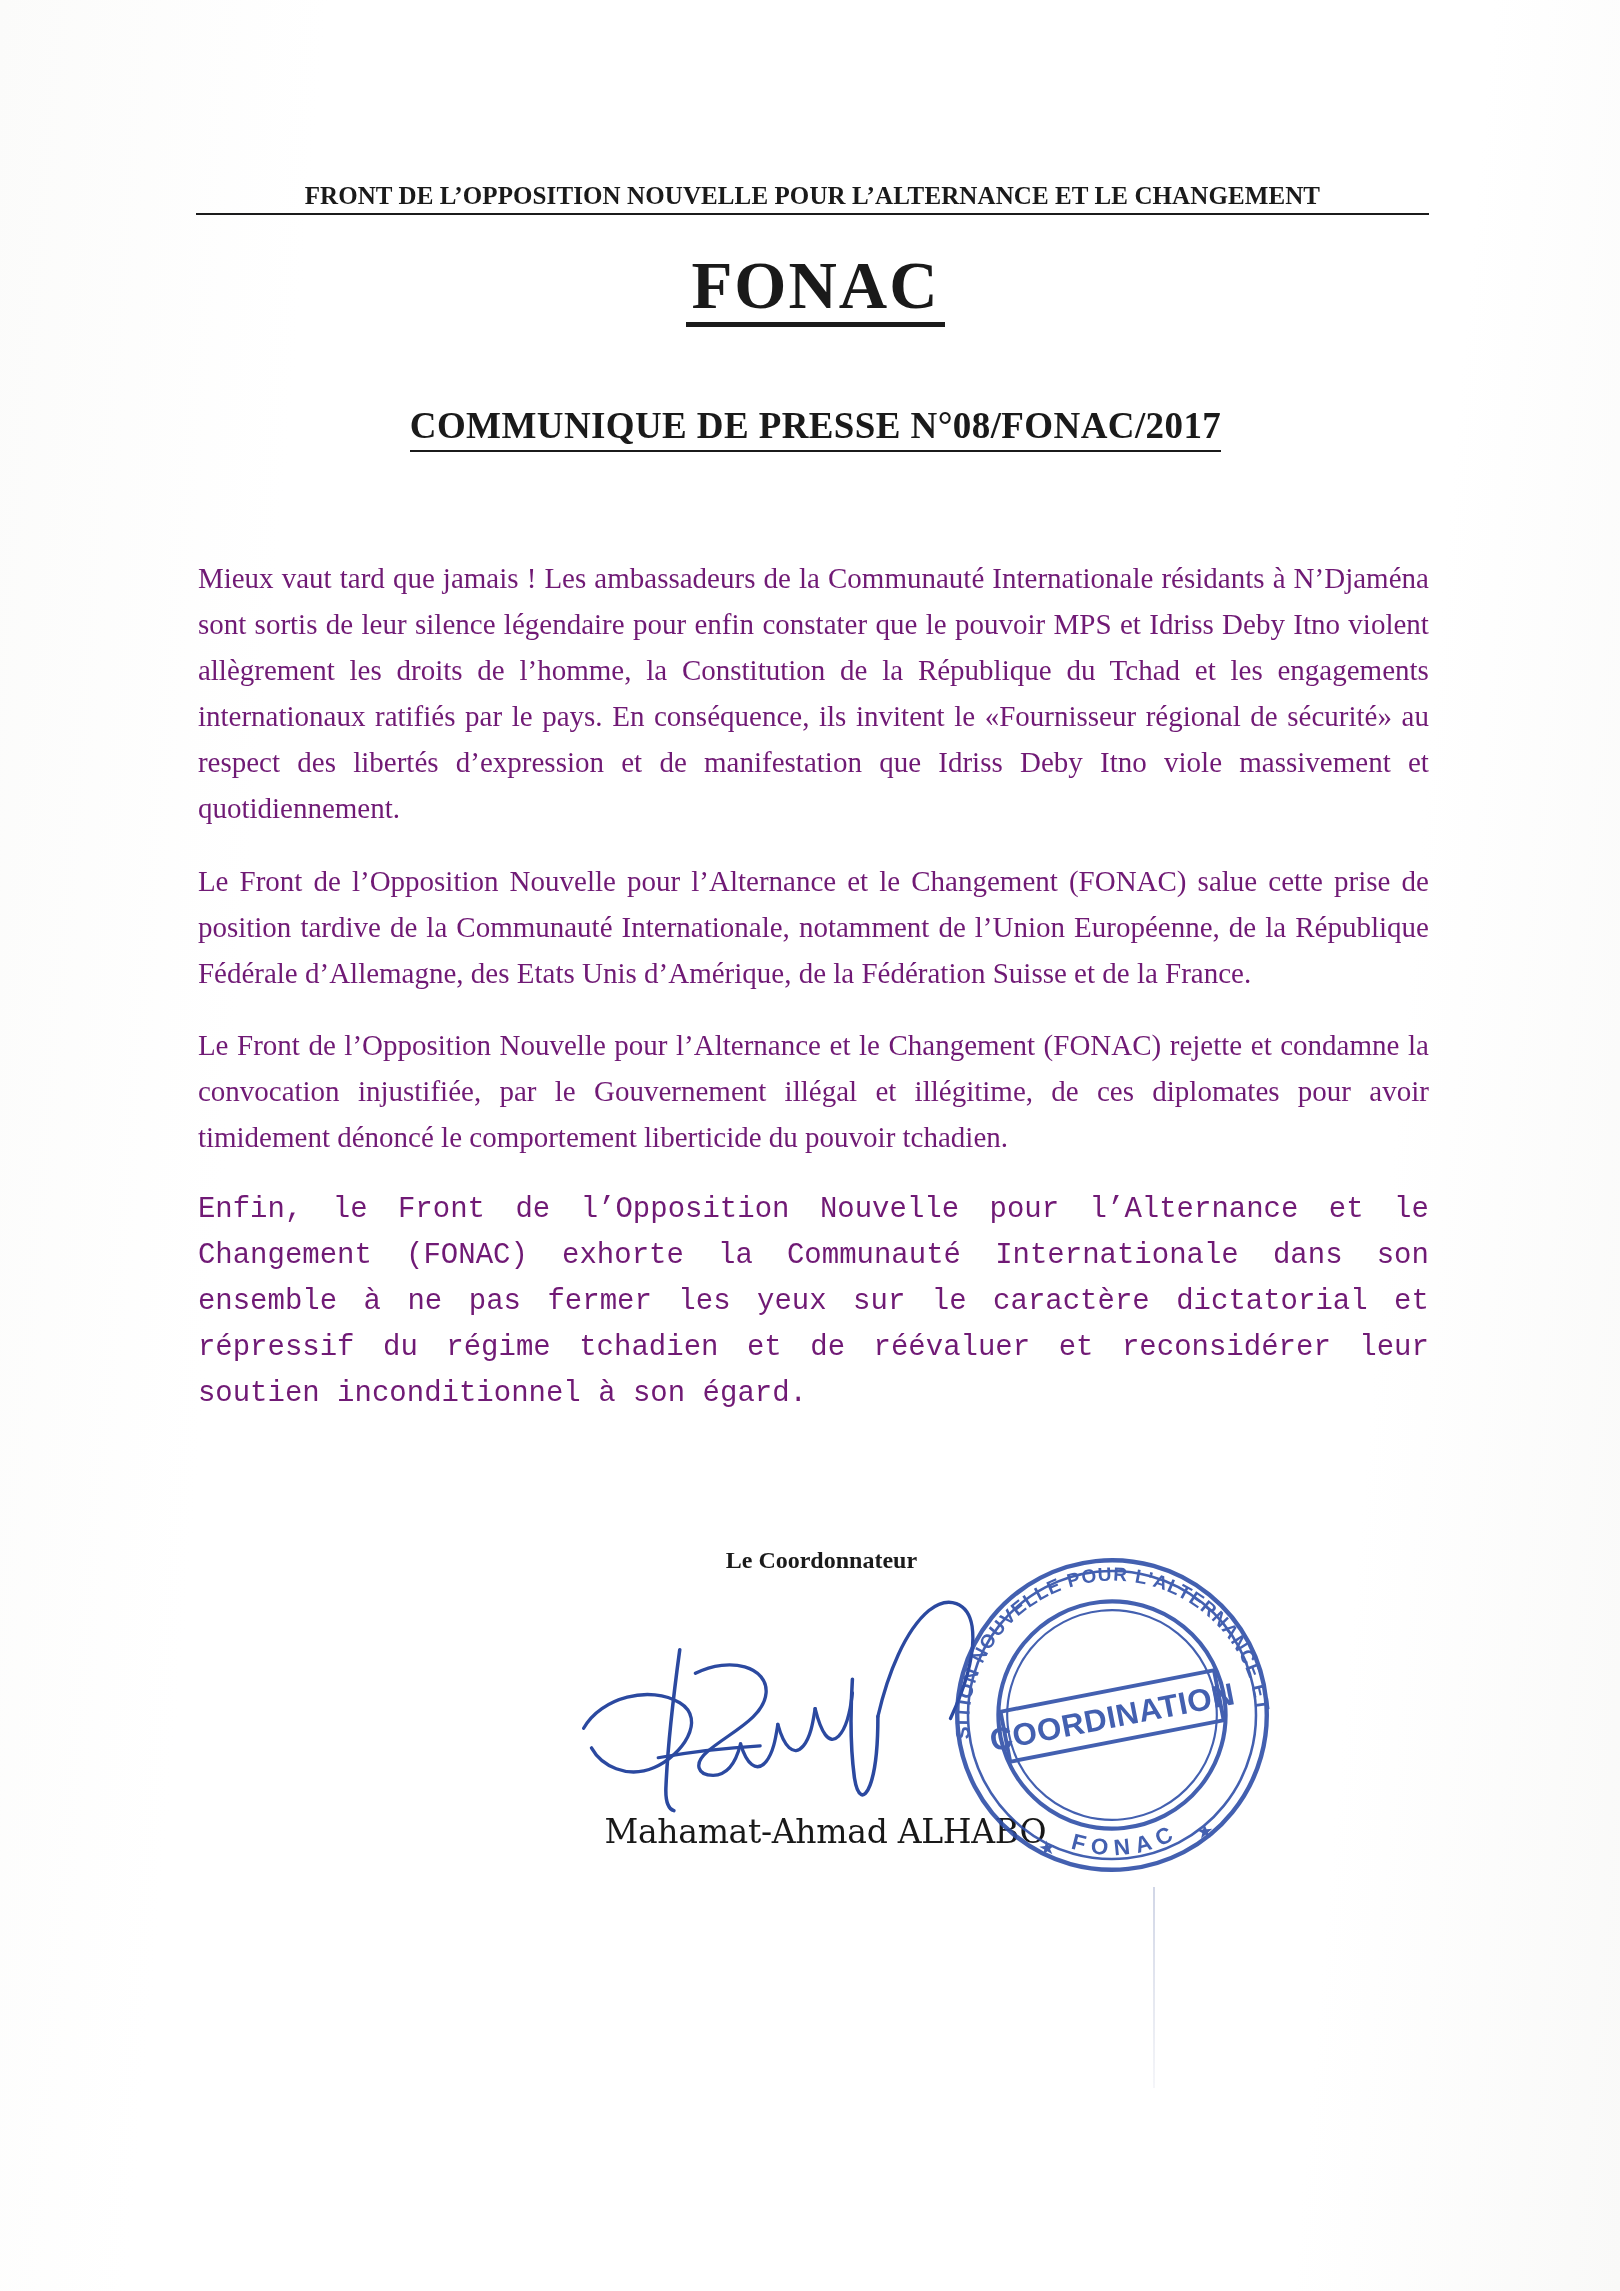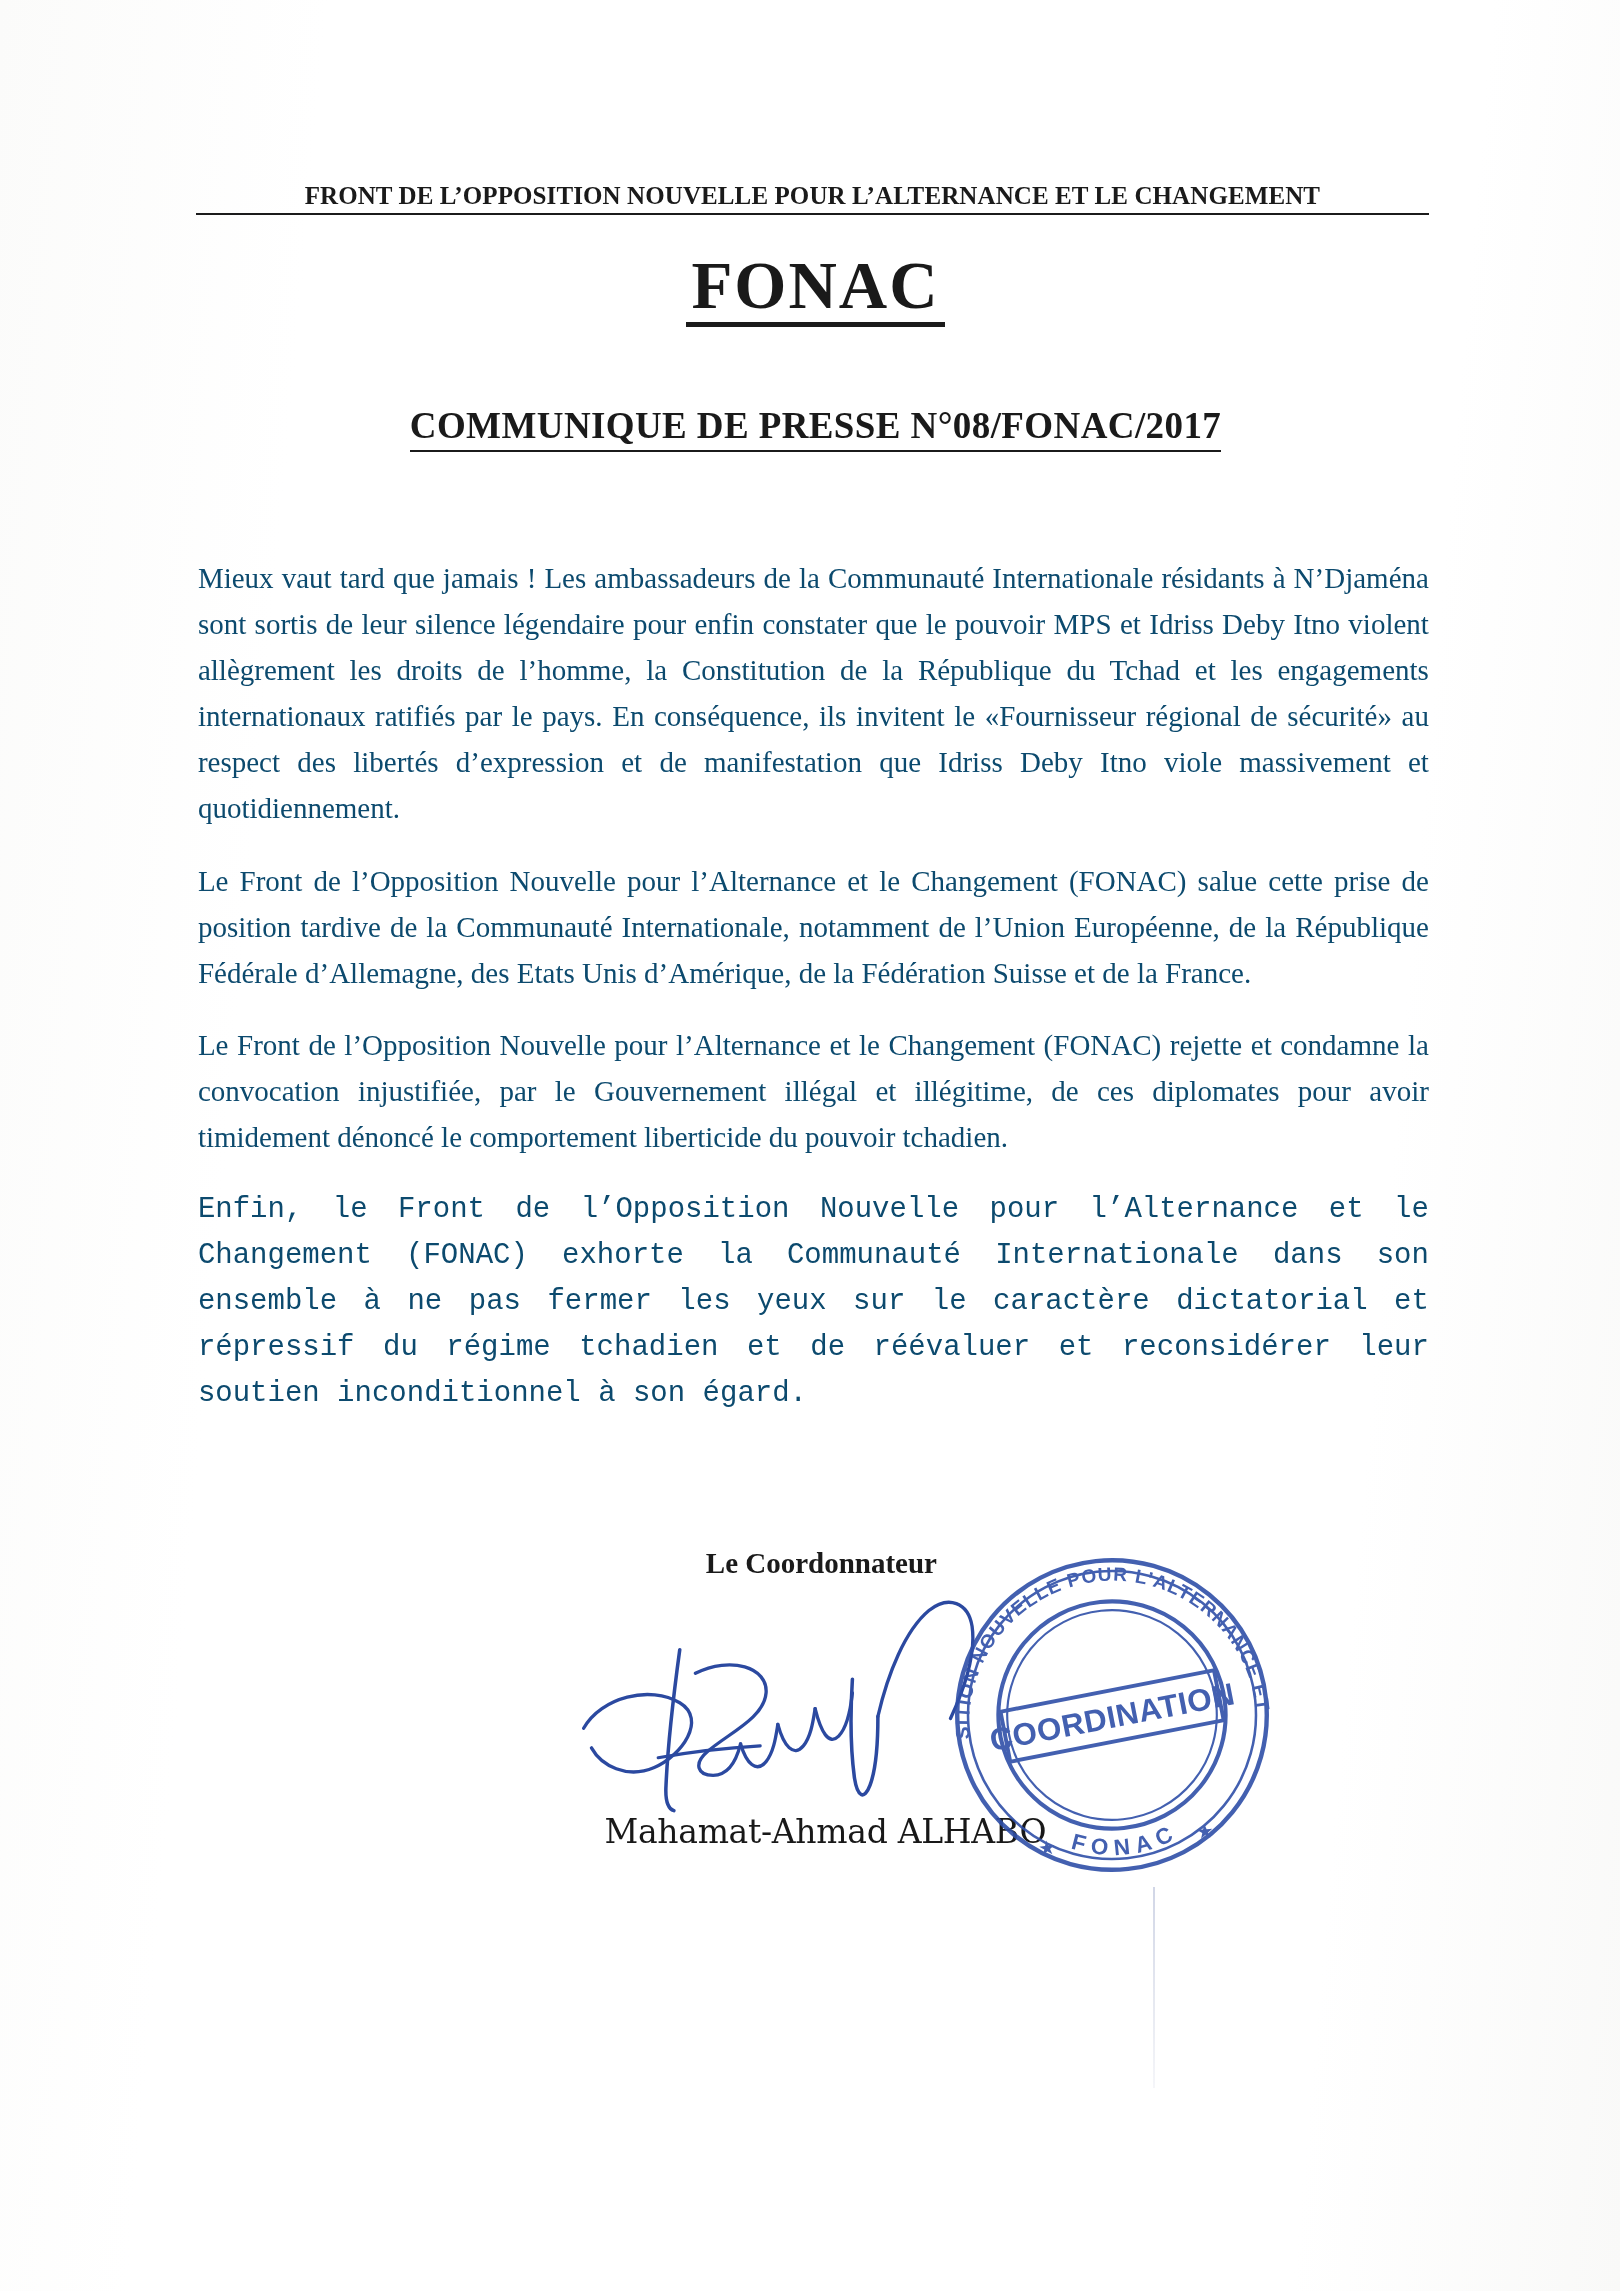--- a/index.html
+++ b/index.html
@@ -94,21 +94,21 @@
     position: absolute;
     left: 5.9px;
     top: 555px;
     width: 1231px;
   }
   .para {
     text-align: justify;
     font-size: 29px;
     line-height: 46px;
     margin: 0 0 26.5px 0;
-    color: #0c4a6e;
+    color: #701a75;
     text-justify: inter-word;
   }
   .para:last-child { margin-bottom: 12px; font-family: Liberation Mono, monospace; }
 
   
   .closing-date {
     position: absolute;
     left: 0;
     top: 1483px;
     width: 1247px;
@@ -116,21 +116,21 @@
     font-size: 29px;
     padding-left: 59px;
     box-sizing: border-box;
   }
   .signer-role {
     position: absolute;
     left: 0;
     top: 1547px;
     width: 1247px;
     text-align: center;
-    font-size: 29px;
+    font-size: 24px;
     font-weight: bold;
     padding-left: 11.8px;
     box-sizing: border-box;
   }
   .signer-name {
     position: absolute;
     left: 0;
     top: 1812px;
     width: 1247px;
     text-align: center;

